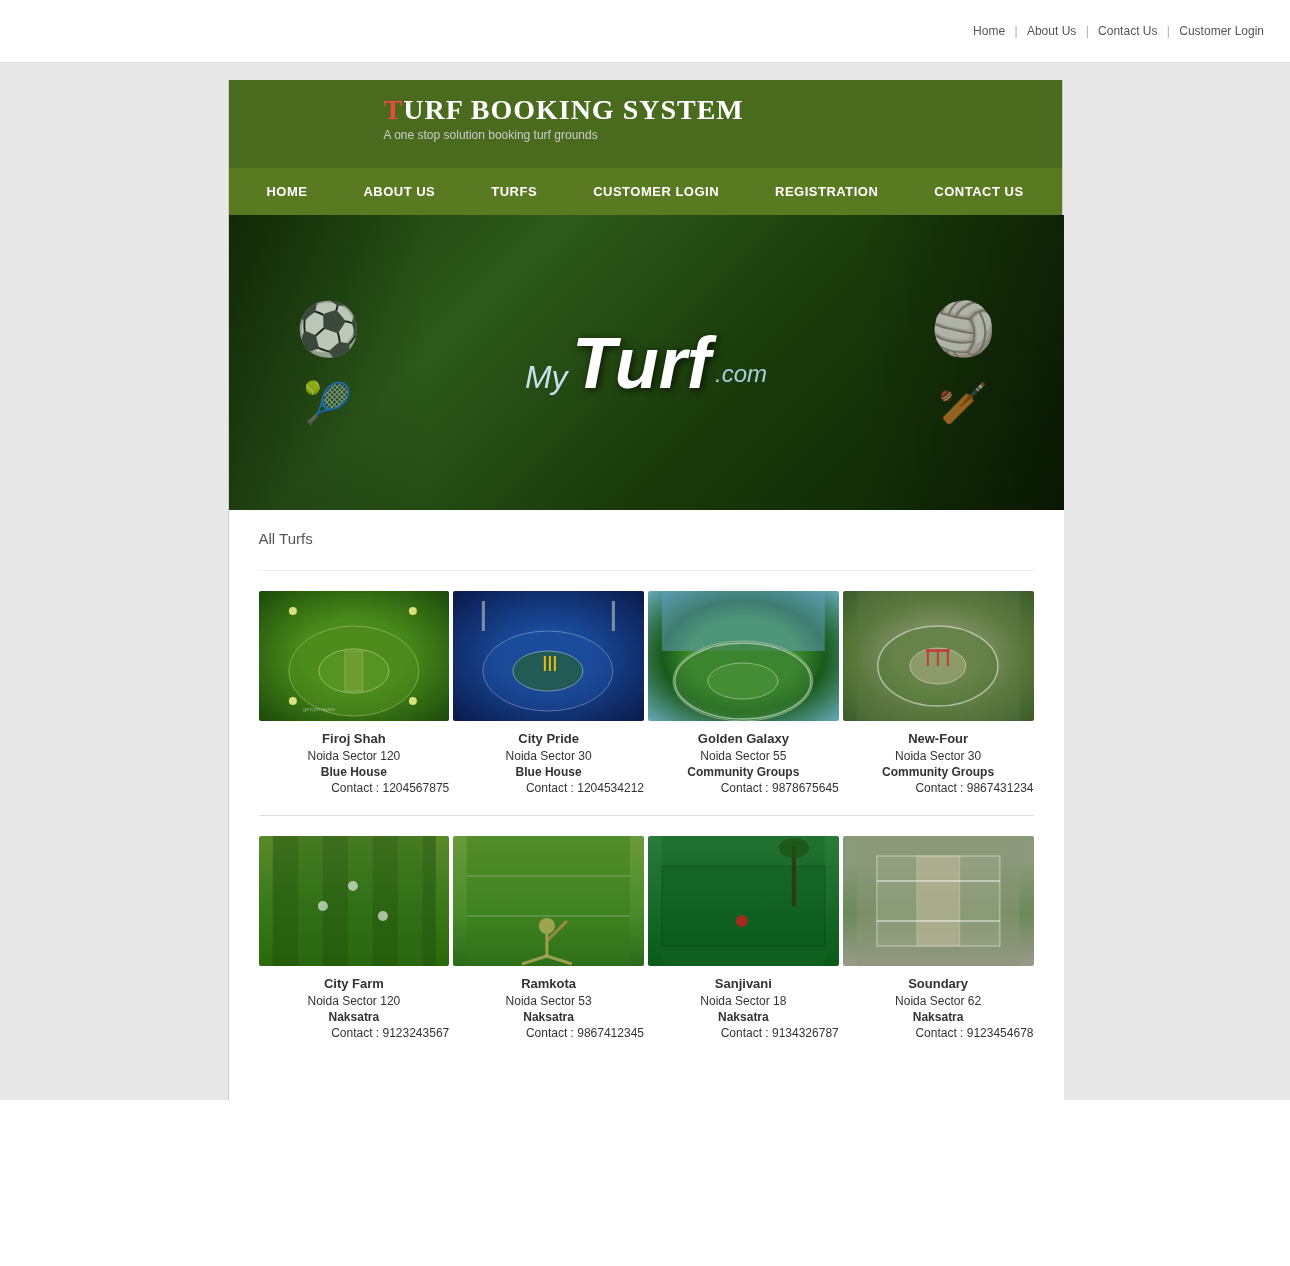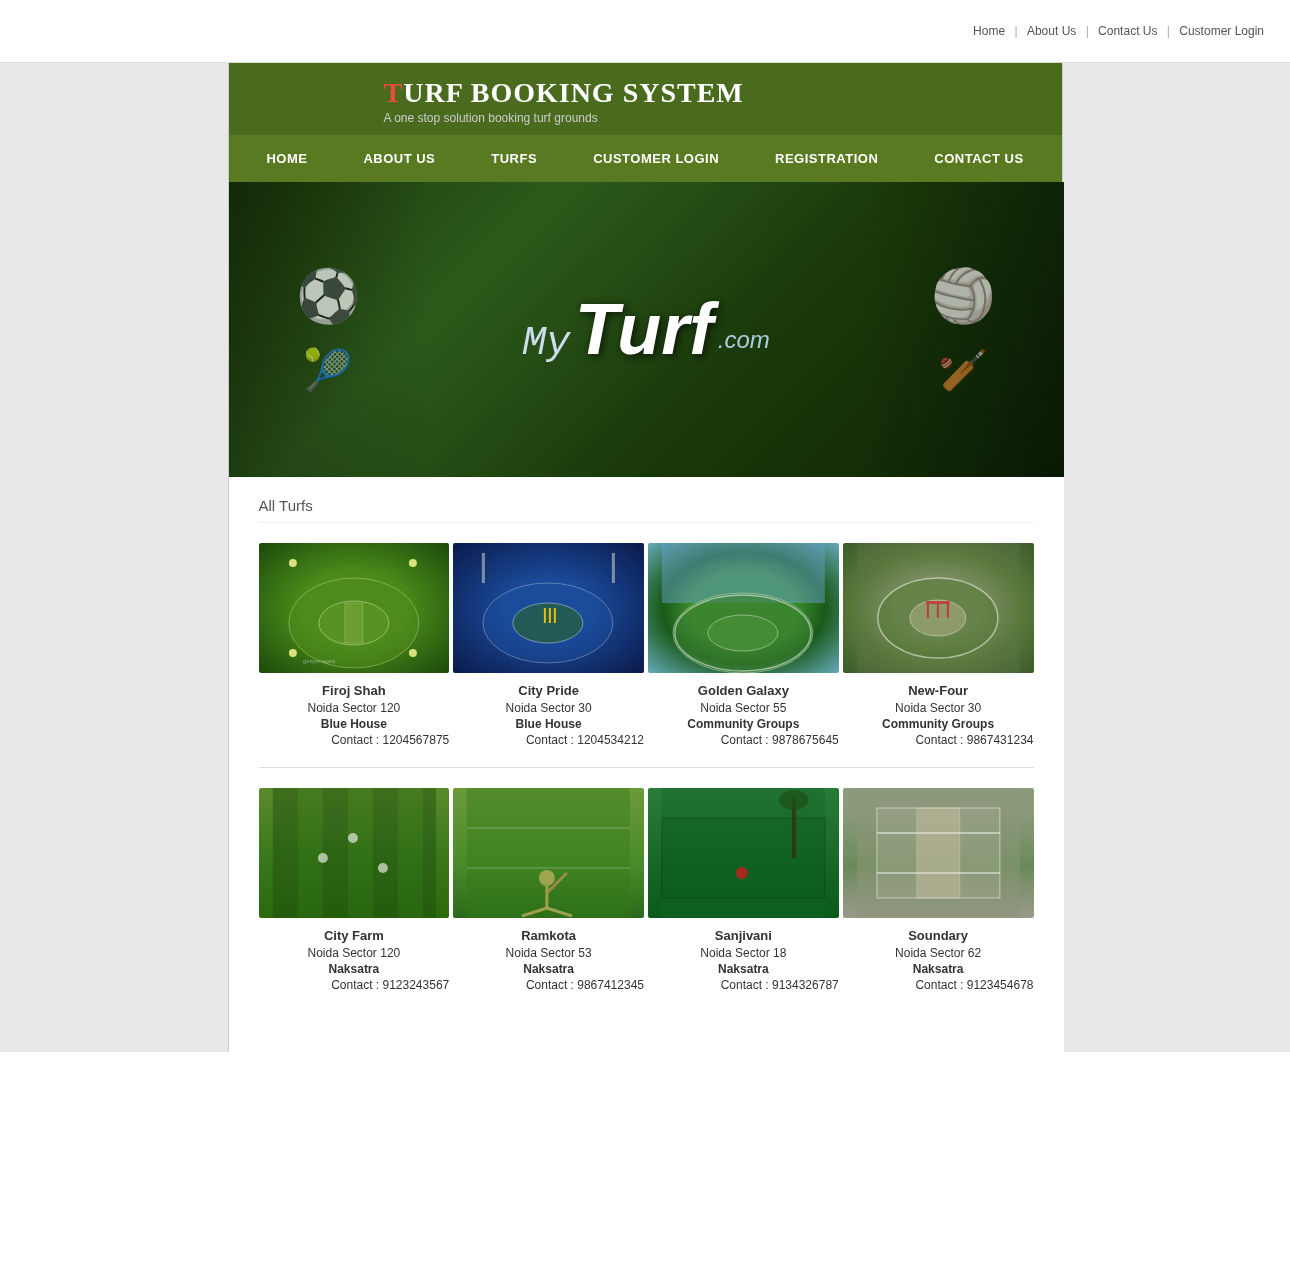--- a/index.html
+++ b/index.html
@@ -18,23 +18,24 @@
       color: #555;
       text-decoration: none;
       margin-left: 6px;
       margin-right: 6px;
     }
     .top-separator { color: #aaa; }
 
     
     #header {
       background: #4a6b1e;
-      padding: 14px 155px 10px 155px;
+      padding: 14px 155px 26px 155px;
       display: flex;
       align-items: center;
+      margin-top: 17px;
     }
     #logo-title {
       font-size: 28px;
       font-weight: bold;
       color: #fff;
       letter-spacing: 1px;
     }
     #logo-title span.t-letter {
       color: #e74c3c;
       font-family: Georgia, serif;
@@ -87,24 +88,24 @@
     .banner-book {
       font-size: 72px;
       font-weight: 900;
       color: #fff;
       font-style: italic;
       text-shadow: 2px 2px 8px rgba(0,0,0,0.7);
       line-height: 1;
       font-family: Impact, Arial Black, sans-serif;
     }
     .banner-my {
-      font-size: 40px;
+      font-size: 32px;
       color: #cde;
       font-style: italic;
-      font-family: Liberation Mono, monospace;
+      font-family: Liberation Sans, sans-serif;
     }
     .banner-turf {
       font-size: 72px;
       font-weight: 900;
       color: #fff;
       font-style: italic;
       text-shadow: 2px 2px 8px rgba(0,0,0,0.7);
       font-family: Impact, Arial Black, sans-serif;
       line-height: 1;
     }
@@ -147,21 +148,21 @@
       width: 835px;
       margin: 0 auto;
       padding: 20px 30px 40px 30px;
       background: #fff;
     }
     #all-turfs-title {
       font-size: 15px;
       color: #555;
       margin-bottom: 20px;
       border-bottom: 1px solid #eee;
-      padding-bottom: 8px;
+      padding-bottom: 23px;
     }
 
     
     .turf-row {
       display: flex;
       gap: 4px;
       margin-bottom: 20px;
     }
     .turf-card {
       flex: 1;

